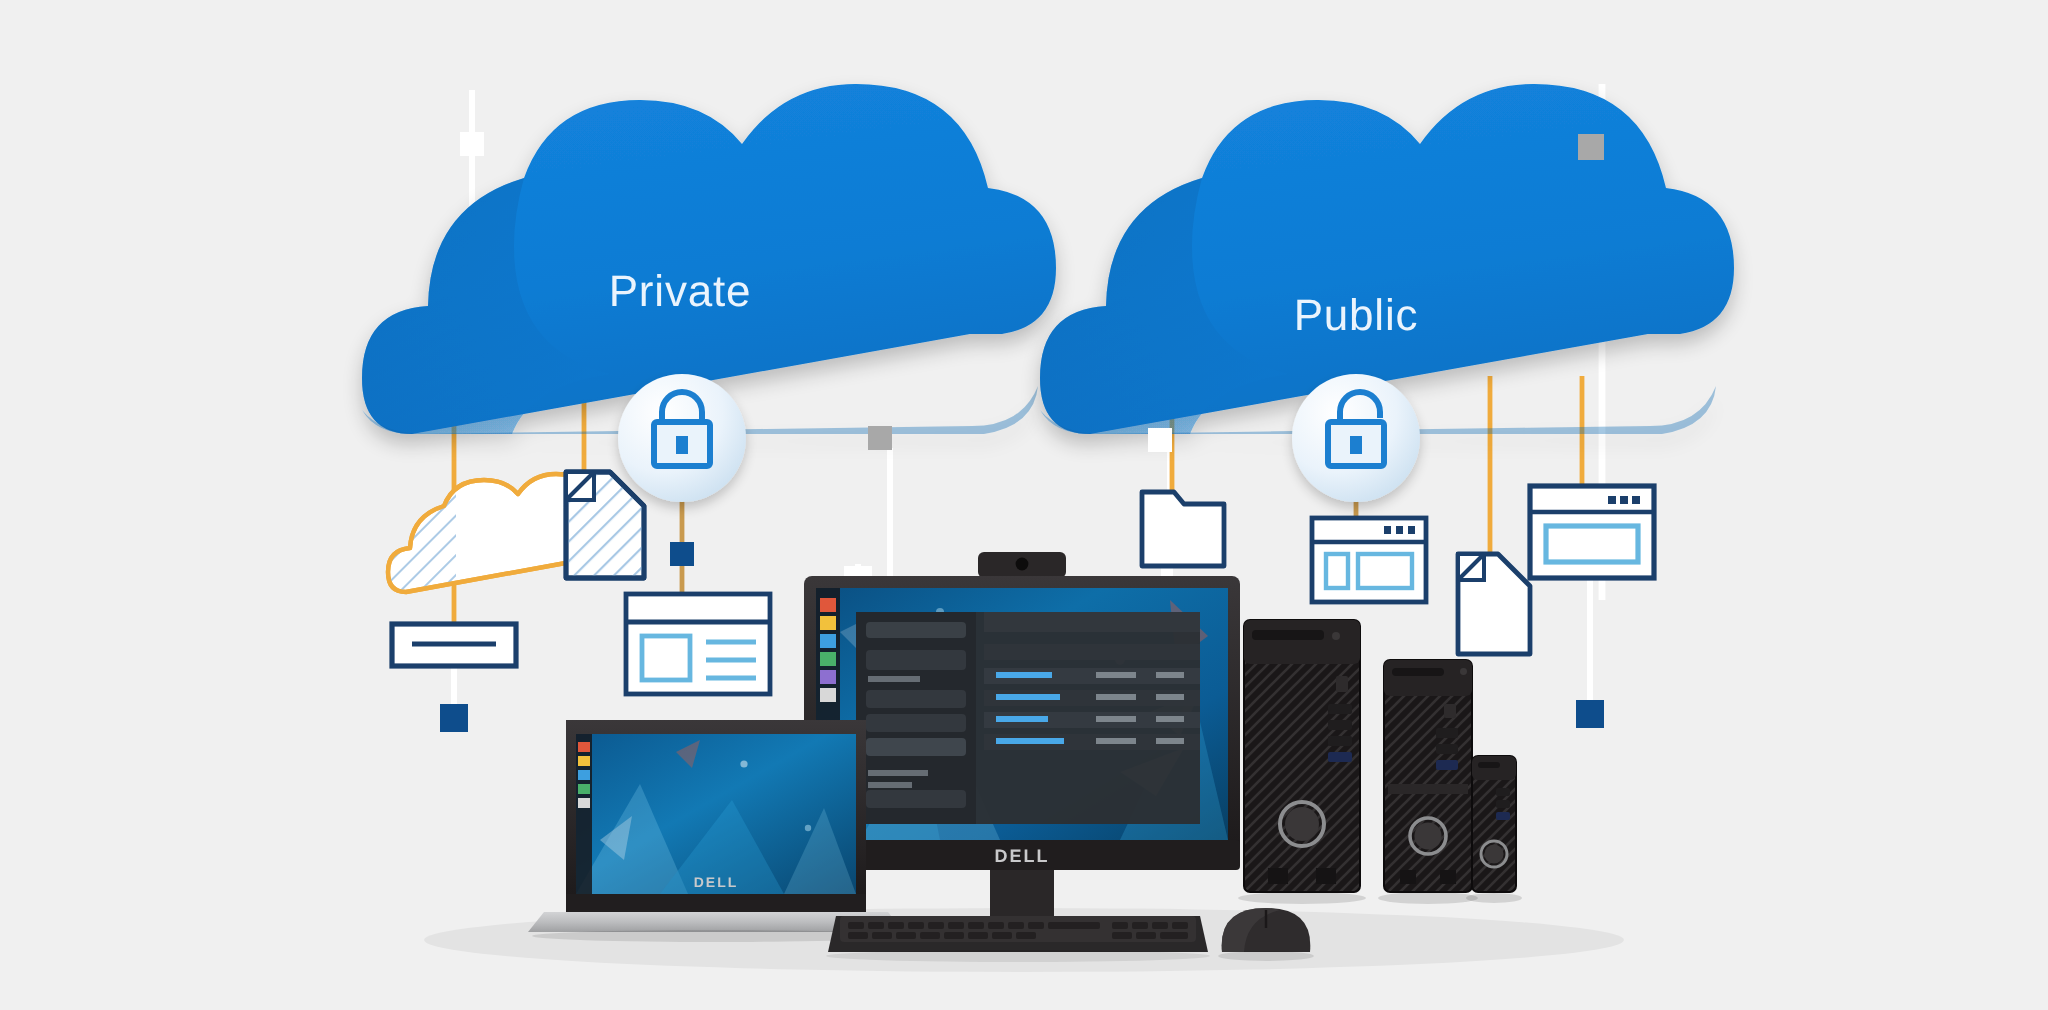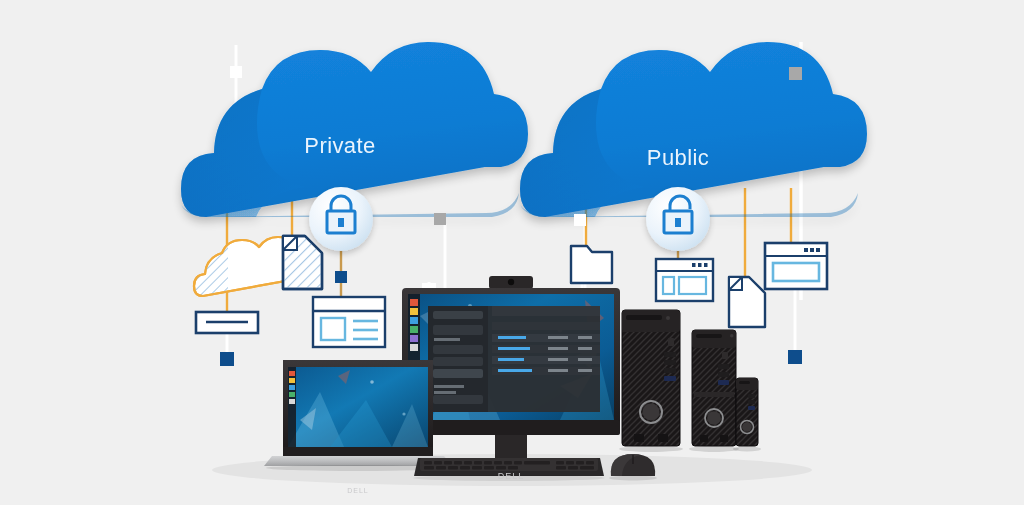--- a/index.html
+++ b/index.html
@@ -19,25 +19,24 @@
     font-size:22px;
     font-weight:400;
     letter-spacing:.4px;
     white-space:nowrap;
     transform:translate(-50%,-50%);
     font-family:"Liberation Sans", sans-serif;
   }
   .brand-text{
     position:absolute;
     color:#c9c9cb;
-    font-weight:normal;
+    font-weight:bold;
     letter-spacing:1px;
     transform:translate(-50%,-50%);
     font-family:"Liberation Sans", sans-serif;
-    margin-top:48px;
   }
 </style>
 </head>
 <body>
 
 <div id="stage">
 
   <svg id="art" viewBox="0 0 1024 505" xmlns="http://www.w3.org/2000/svg">
     <defs>
       <linearGradient id="gCloudPriv" x1="0" y1="0" x2="0.25" y2="1">

